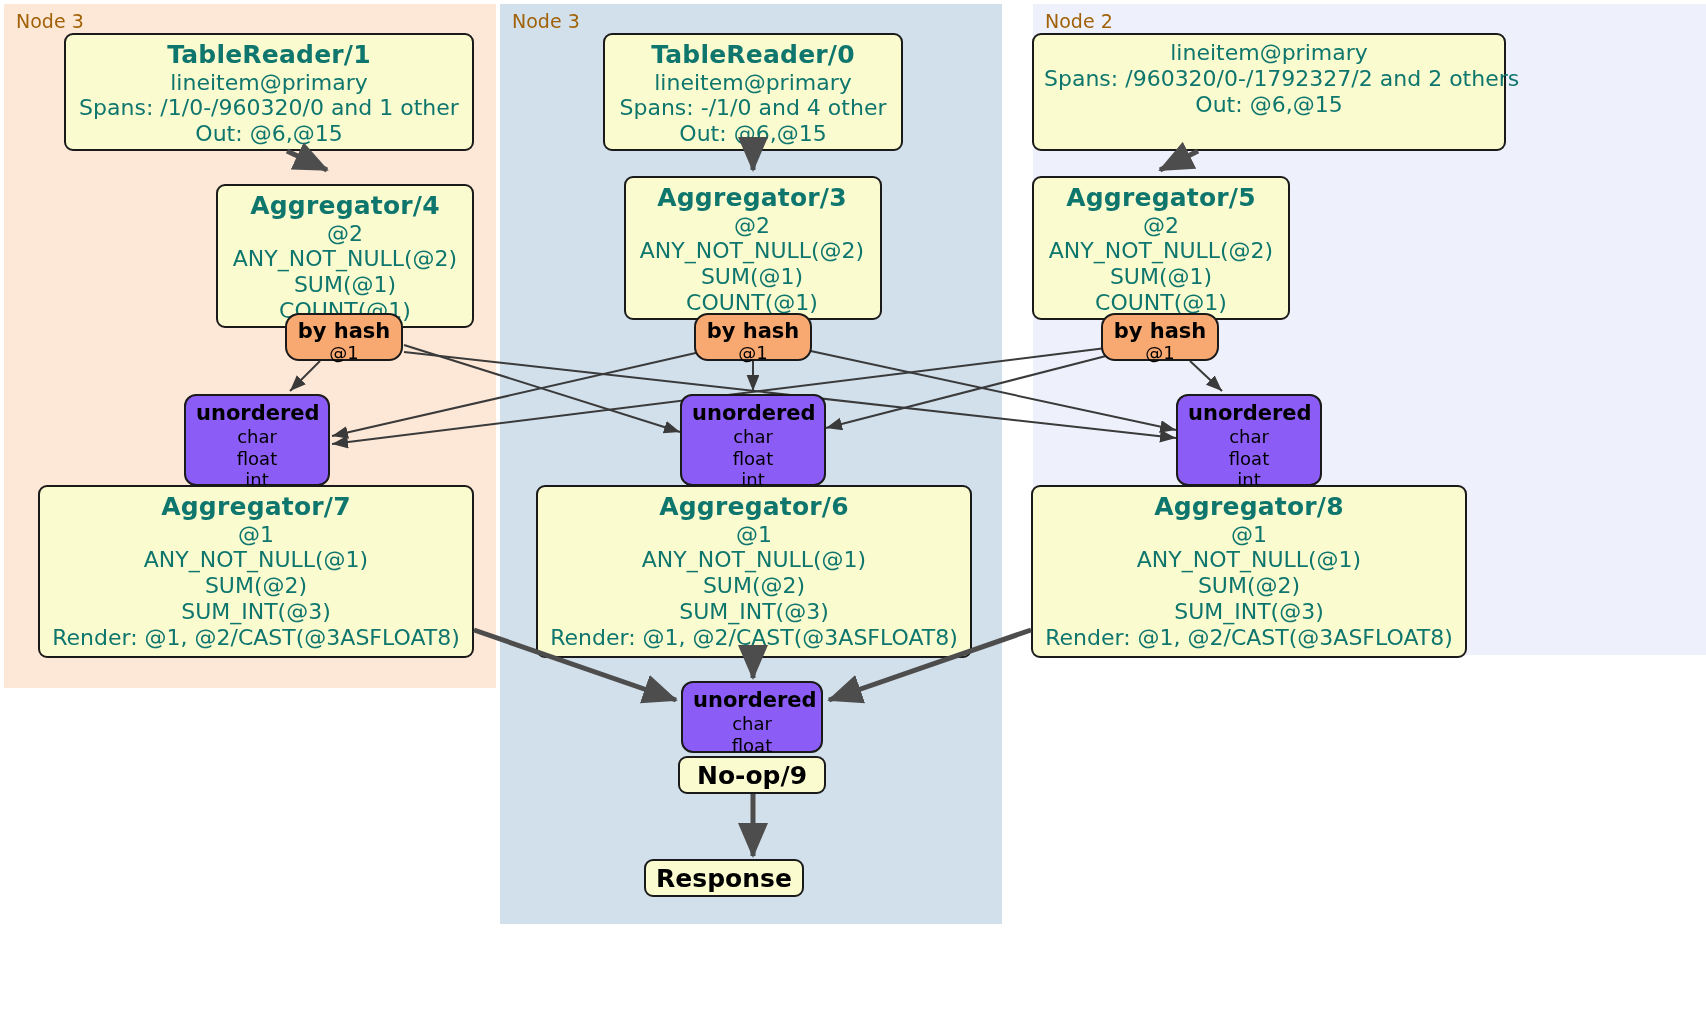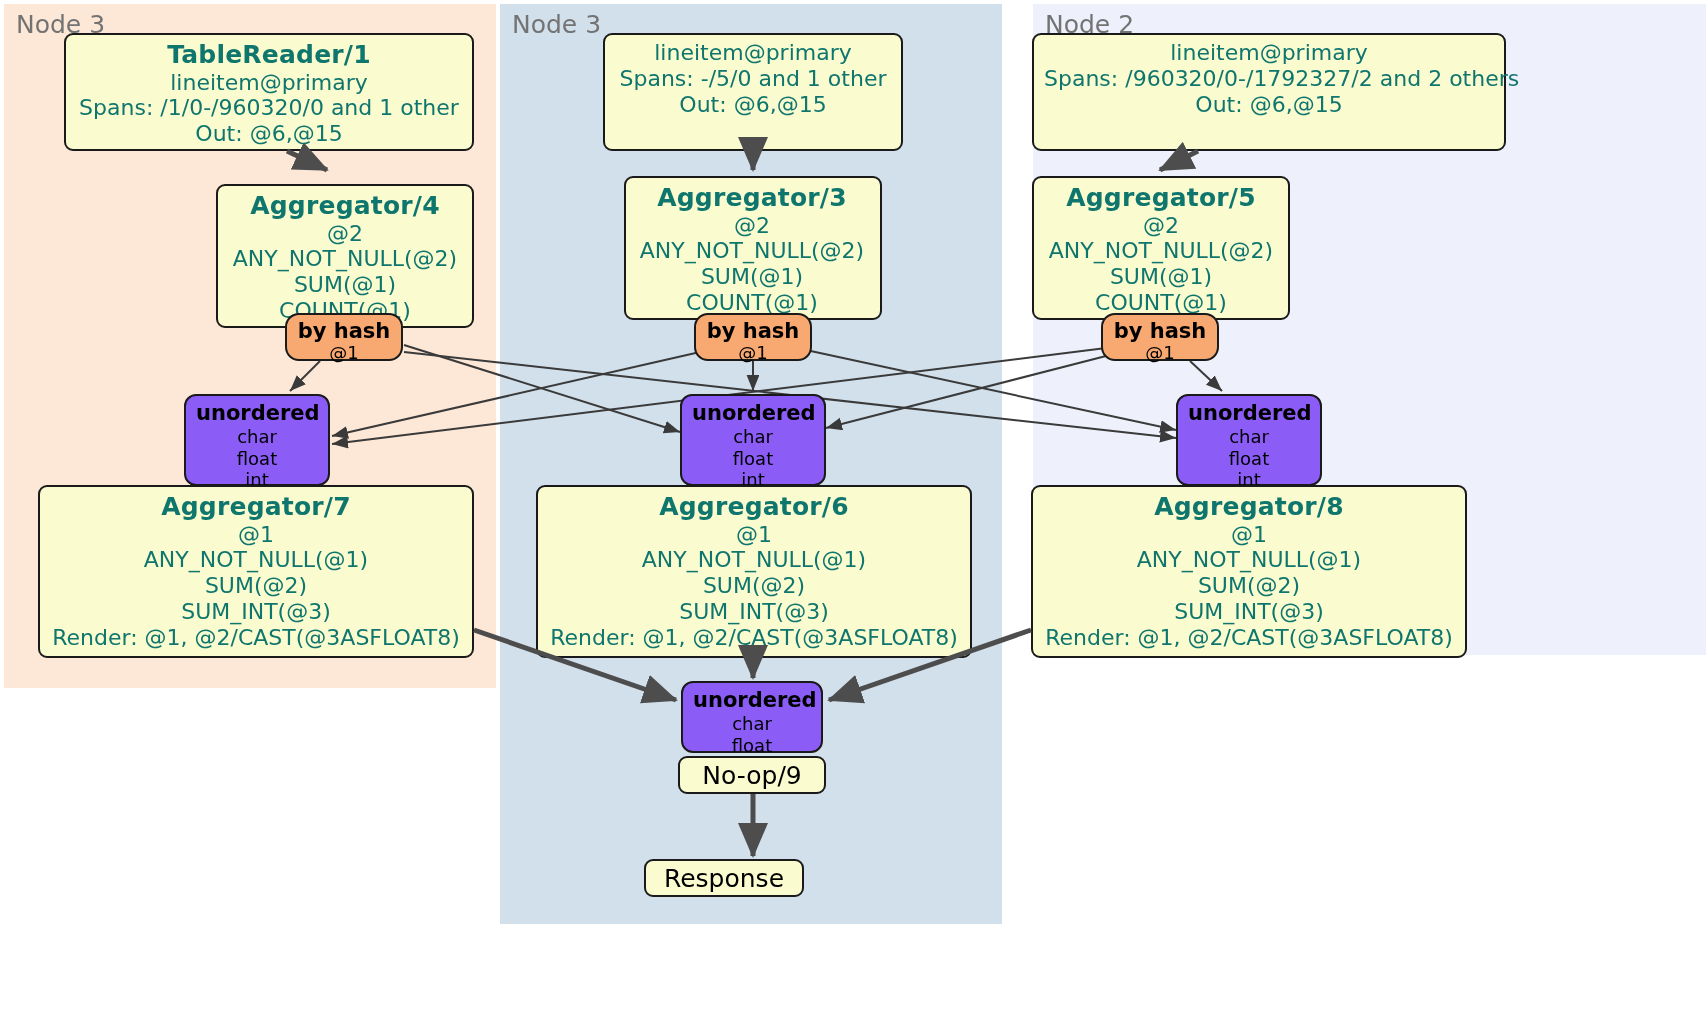--- a/index.html
+++ b/index.html
@@ -19,22 +19,22 @@
   }
   
   .node-panel {
     position: absolute;
     box-sizing: border-box;
   }
   .node-panel-label {
     position: absolute;
     top: 6px;
     left: 12px;
-    font-size: 25px;
-    color: #737373;
+    font-size: 19px;
+    color: #a16207;
     white-space: nowrap;
   }
   
   .proc-box {
     position: absolute;
     box-sizing: border-box;
     background: #fbfbd0;
     border: 2px solid #1a1a1a;
     border-radius: 9px;
     text-align: center;
@@ -98,21 +98,21 @@
     background: #fbfbd0;
     border: 2px solid #1a1a1a;
     border-radius: 9px;
     text-align: center;
     color: #000;
     display: flex;
     align-items: center;
     justify-content: center;
   }
   .small-box span {
-    font-weight: normal;
+    font-weight: bold;
     font-size: 25px;
     white-space: nowrap;
   }
   
   svg.edge-layer {
     position: absolute;
     left: 0;
     top: 0;
     width: 1706px;
     height: 1016px;
@@ -194,22 +194,23 @@
   <div class="proc-box z-node" style="left:38px; top:485px; width:436px; height:173px;">
     <div class="proc-title">Aggregator/7</div>
     <div class="proc-line">@1</div>
     <div class="proc-line">ANY_NOT_NULL(@1)</div>
     <div class="proc-line">SUM(@2)</div>
     <div class="proc-line">SUM_INT(@3)</div>
     <div class="proc-line">Render: @1, @2/CAST(@3ASFLOAT8)</div>
   </div>
 
   <div class="proc-box z-node" style="left:603px; top:33px; width:300px; height:118px;">
+    <div class="proc-title">TableReader/0</div>
     <div class="proc-line">lineitem@primary</div>
-    <div class="proc-line">Spans: -/5/0 and 1 other</div>
+    <div class="proc-line">Spans: -/1/0 and 4 other</div>
     <div class="proc-line">Out: @6,@15</div>
   </div>
 
   <div class="proc-box z-node" style="left:624px; top:176px; width:258px; height:144px;padding-left:8px;">
     <div class="proc-title">Aggregator/3</div>
     <div class="proc-line">@2</div>
     <div class="proc-line">ANY_NOT_NULL(@2)</div>
     <div class="proc-line">SUM(@1)</div>
     <div class="proc-line">COUNT(@1)</div>
   </div>

